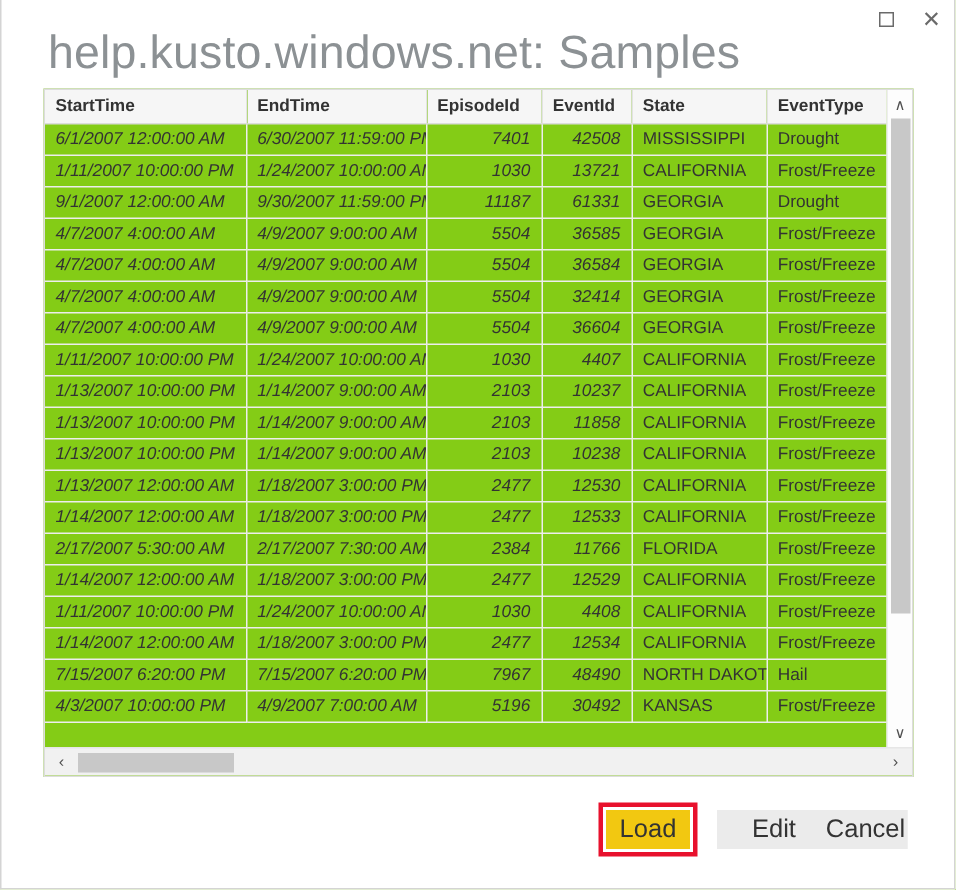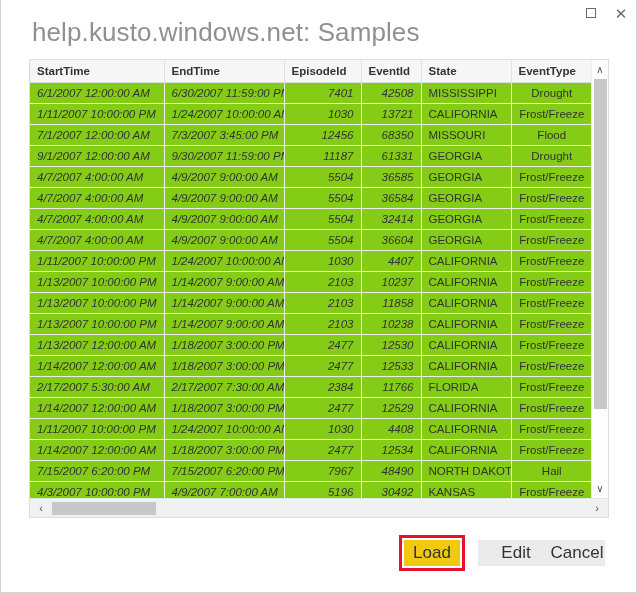--- a/index.html
+++ b/index.html
@@ -47,21 +47,21 @@
     line-height: 15px;
     color: #6a6a6a;
     font-family: "Liberation Sans", sans-serif;
   }
 
   
   #page-title {
     position: absolute;
     left: 31px;
     top: 17px;
-    font-size: 26px;
+    font-size: 31px;
     font-weight: 300;
     color: #8c9194;
     letter-spacing: 0.1px;
     white-space: nowrap;
   }
 
   
   #grid {
     position: absolute;
     left: 28px;
@@ -109,21 +109,21 @@
   table.datagrid td {
     padding: 3px 7px 3px 7px;
     height: 21px;
     border-right: 1px solid #ededed;
     border-bottom: 1px solid #ededed;
     color: #333333;
     white-space: nowrap;
     overflow: hidden;
     font-size: 11.5px;
   }
-  table.datagrid td:last-child { border-right: none; text-align: center; }
+  table.datagrid td:last-child { border-right: none; }
 
   td.c-date { font-style: italic; text-align: left; }
   td.c-num  { font-style: italic; text-align: right; }
   td.c-txt  { text-align: left; }
 
   col.w-start { width: 134px; }
   col.w-end   { width: 120px; }
   col.w-epi   { width: 77px; }
   col.w-evt   { width: 60px; }
   col.w-state { width: 90px; }
@@ -290,28 +290,20 @@
               </tr>
               <tr>
                 <td class="c-date">1/11/2007 10:00:00 PM</td>
                 <td class="c-date">1/24/2007 10:00:00 AM</td>
                 <td class="c-num">1030</td>
                 <td class="c-num">13721</td>
                 <td class="c-txt">CALIFORNIA</td>
                 <td class="c-txt">Frost/Freeze</td>
               </tr>
               <tr>
-                <td class="c-date">7/1/2007 12:00:00 AM</td>
-                <td class="c-date">7/3/2007 3:45:00 PM</td>
-                <td class="c-num">12456</td>
-                <td class="c-num">68350</td>
-                <td class="c-txt">MISSOURI</td>
-                <td class="c-txt">Flood</td>
-              </tr>
-              <tr>
                 <td class="c-date">9/1/2007 12:00:00 AM</td>
                 <td class="c-date">9/30/2007 11:59:00 PM</td>
                 <td class="c-num">11187</td>
                 <td class="c-num">61331</td>
                 <td class="c-txt">GEORGIA</td>
                 <td class="c-txt">Drought</td>
               </tr>
               <tr>
                 <td class="c-date">4/7/2007 4:00:00 AM</td>
                 <td class="c-date">4/9/2007 9:00:00 AM</td>

